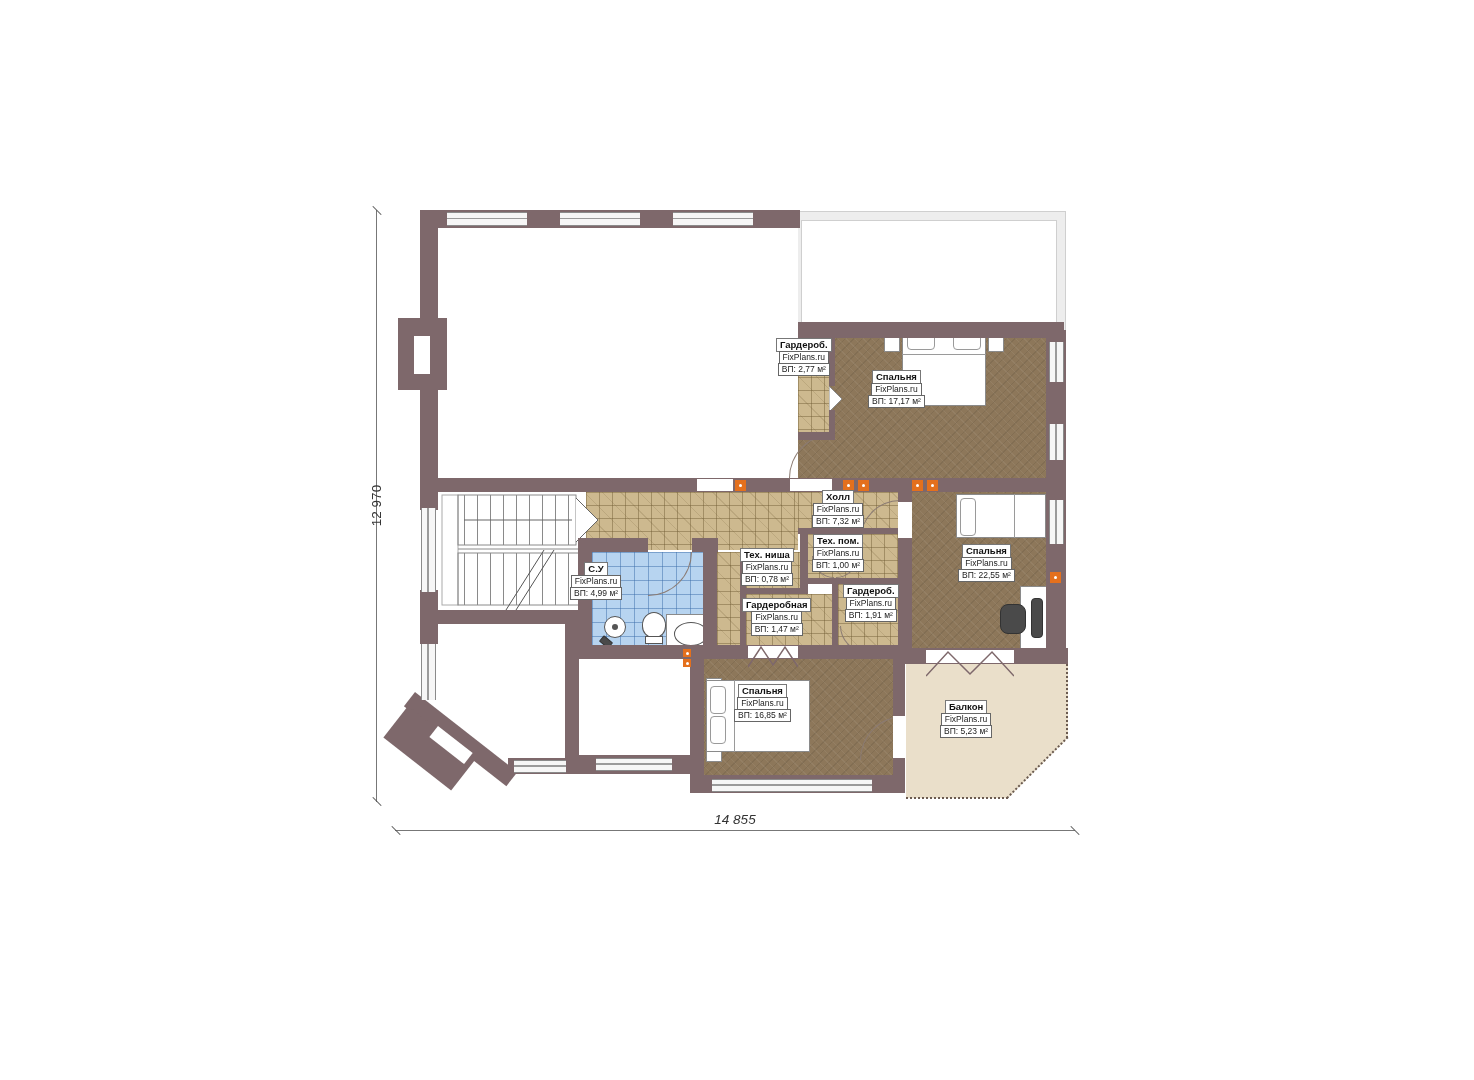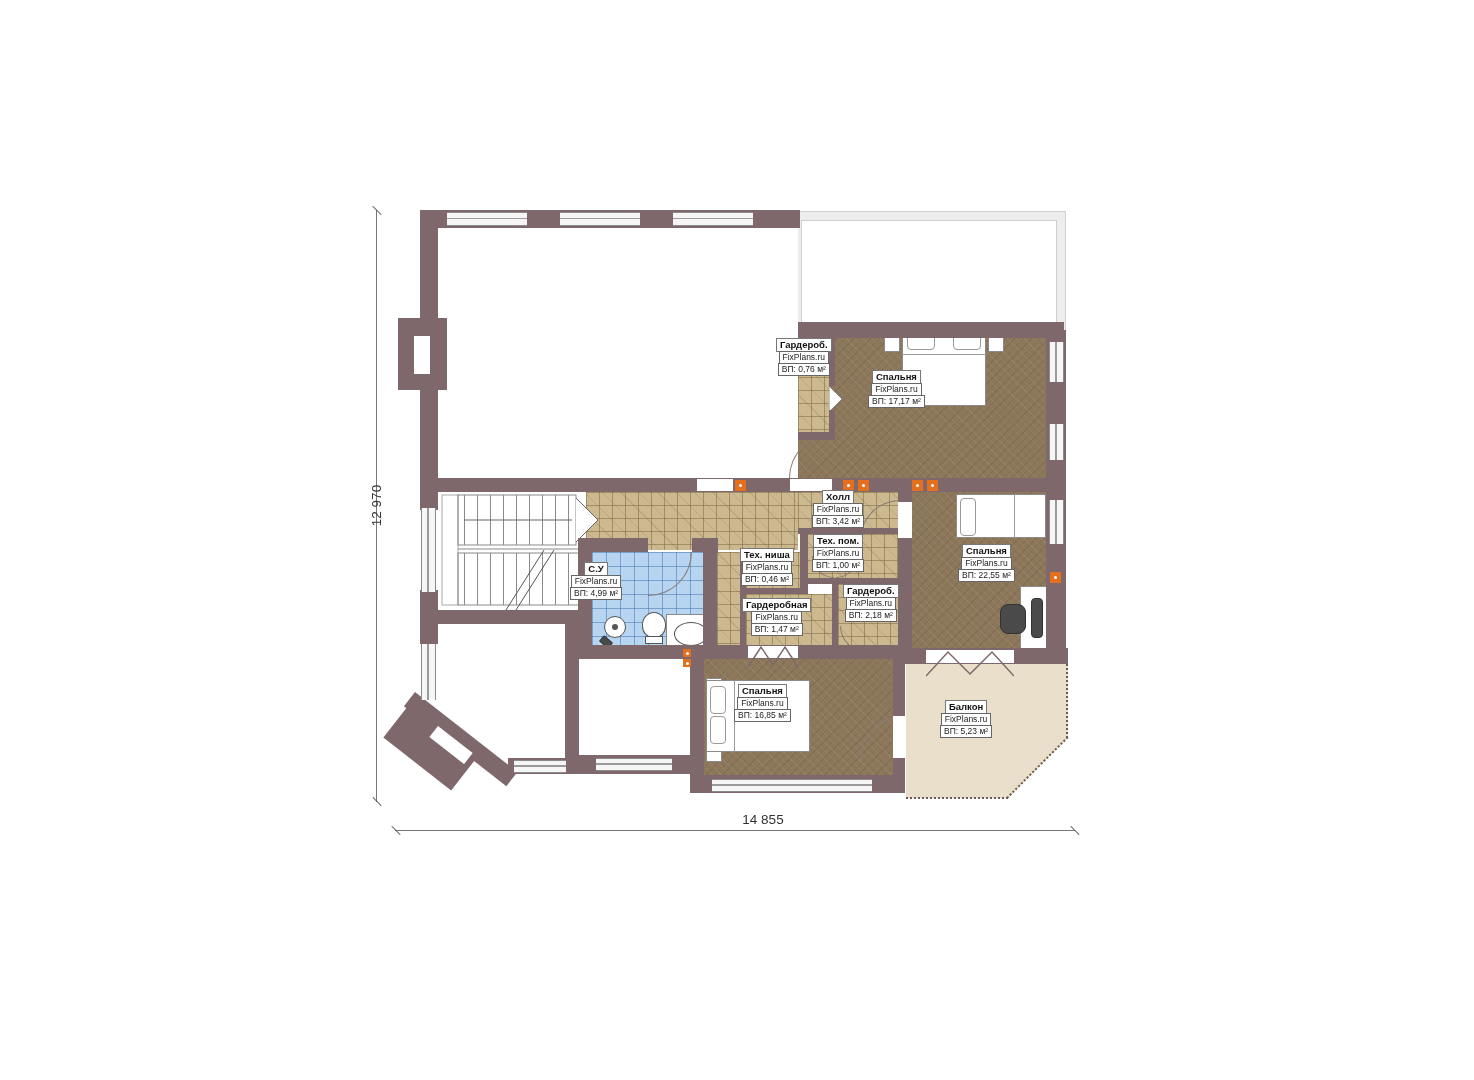--- a/index.html
+++ b/index.html
@@ -209,36 +209,36 @@
   <div class="vent" style="left:858px;top:480px;"></div>
   <div class="vent" style="left:912px;top:480px;"></div>
   <div class="vent" style="left:927px;top:480px;"></div>
   <div class="vent" style="left:1050px;top:572px;"></div>
   <div class="vent small" style="left:683px;top:649px;"></div>
   <div class="vent small" style="left:683px;top:659px;"></div>
 
   <div class="room-label" style="left:776px;top:338px;">
     <div class="rl-name">Гардероб.</div>
     <div class="rl-brand">FixPlans.ru</div>
-    <div class="rl-area">ВП: 0,76 м²</div>
+    <div class="rl-area">ВП: 2,77 м²</div>
   </div>
   <div class="room-label" style="left:868px;top:370px;">
     <div class="rl-name">Спальня</div>
     <div class="rl-brand">FixPlans.ru</div>
     <div class="rl-area">ВП: 17,17 м²</div>
   </div>
   <div class="room-label" style="left:812px;top:490px;">
     <div class="rl-name">Холл</div>
     <div class="rl-brand">FixPlans.ru</div>
-    <div class="rl-area">ВП: 3,42 м²</div>
+    <div class="rl-area">ВП: 7,32 м²</div>
   </div>
   <div class="room-label" style="left:740px;top:548px;">
     <div class="rl-name">Тех. ниша</div>
     <div class="rl-brand">FixPlans.ru</div>
-    <div class="rl-area">ВП: 0,46 м²</div>
+    <div class="rl-area">ВП: 0,78 м²</div>
   </div>
   <div class="room-label" style="left:812px;top:534px;">
     <div class="rl-name">Тех. пом.</div>
     <div class="rl-brand">FixPlans.ru</div>
     <div class="rl-area">ВП: 1,00 м²</div>
   </div>
   <div class="room-label" style="left:958px;top:544px;">
     <div class="rl-name">Спальня</div>
     <div class="rl-brand">FixPlans.ru</div>
     <div class="rl-area">ВП: 22,55 м²</div>
@@ -249,36 +249,36 @@
     <div class="rl-area">ВП: 4,99 м²</div>
   </div>
   <div class="room-label" style="left:742px;top:598px;">
     <div class="rl-name">Гардеробная</div>
     <div class="rl-brand">FixPlans.ru</div>
     <div class="rl-area">ВП: 1,47 м²</div>
   </div>
   <div class="room-label" style="left:843px;top:584px;">
     <div class="rl-name">Гардероб.</div>
     <div class="rl-brand">FixPlans.ru</div>
-    <div class="rl-area">ВП: 2,18 м²</div>
+    <div class="rl-area">ВП: 1,91 м²</div>
   </div>
   <div class="room-label" style="left:734px;top:684px;">
     <div class="rl-name">Спальня</div>
     <div class="rl-brand">FixPlans.ru</div>
     <div class="rl-area">ВП: 16,85 м²</div>
   </div>
   <div class="room-label" style="left:940px;top:700px;">
     <div class="rl-name">Балкон</div>
     <div class="rl-brand">FixPlans.ru</div>
     <div class="rl-area">ВП: 5,23 м²</div>
   </div>
 
   <div class="dim-line" style="left:376px;top:210px;width:1px;height:592px;"></div>
   <div class="dim-tick" style="left:371px;top:210px;transform:rotate(45deg);"></div>
   <div class="dim-tick" style="left:371px;top:801px;transform:rotate(45deg);"></div>
   <div class="dim-text" style="left:326px;top:498px;width:100px;transform:rotate(-90deg);">12 970</div>
 
   <div class="dim-line" style="left:395px;top:830px;width:680px;height:1px;"></div>
   <div class="dim-tick" style="left:390px;top:830px;transform:rotate(45deg);"></div>
   <div class="dim-tick" style="left:1069px;top:830px;transform:rotate(45deg);"></div>
-  <div class="dim-text" style="left:723px;top:812px;width:80px;">14 855</div>
+  <div class="dim-text" style="left:695px;top:812px;width:80px;font-style:italic;">14 855</div>
 
 </div>
 
 </body></html>

